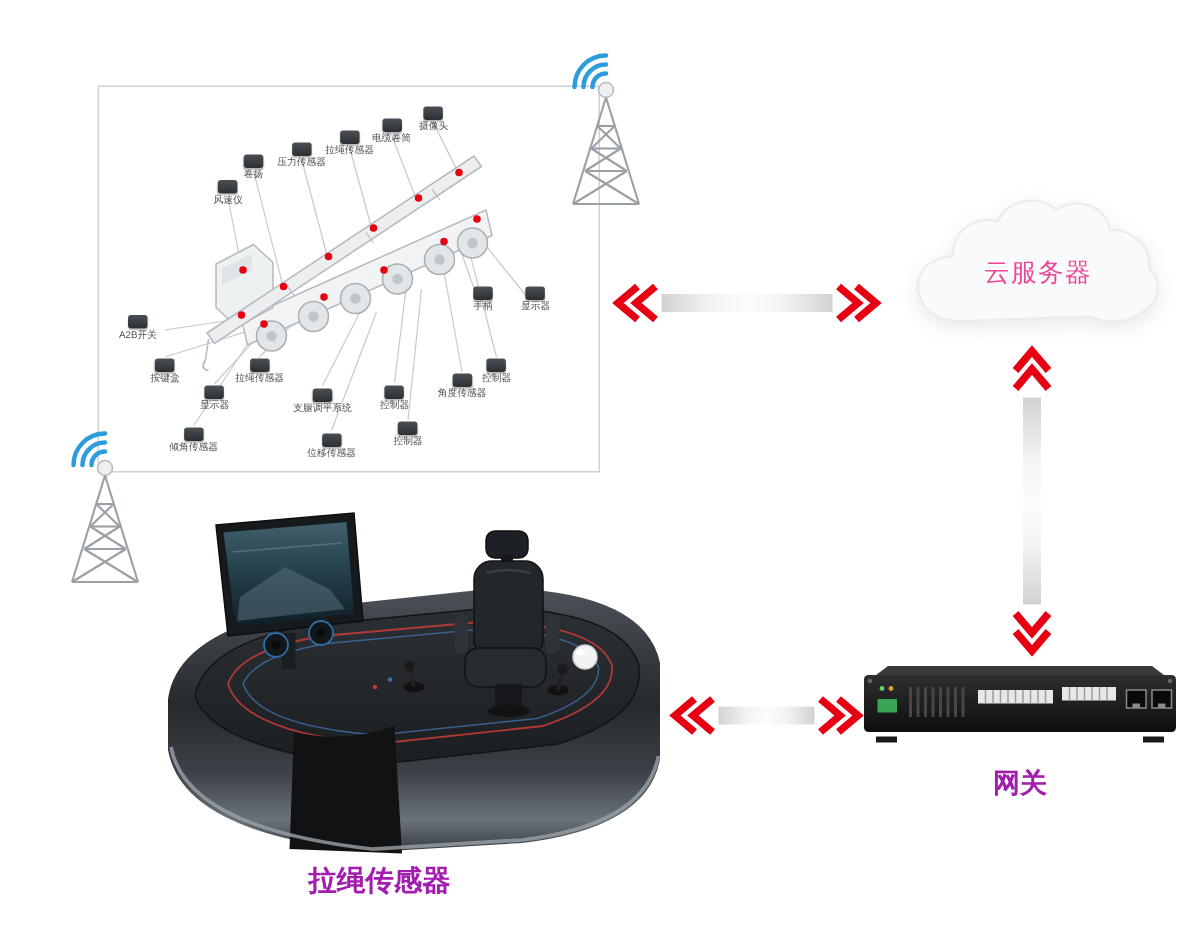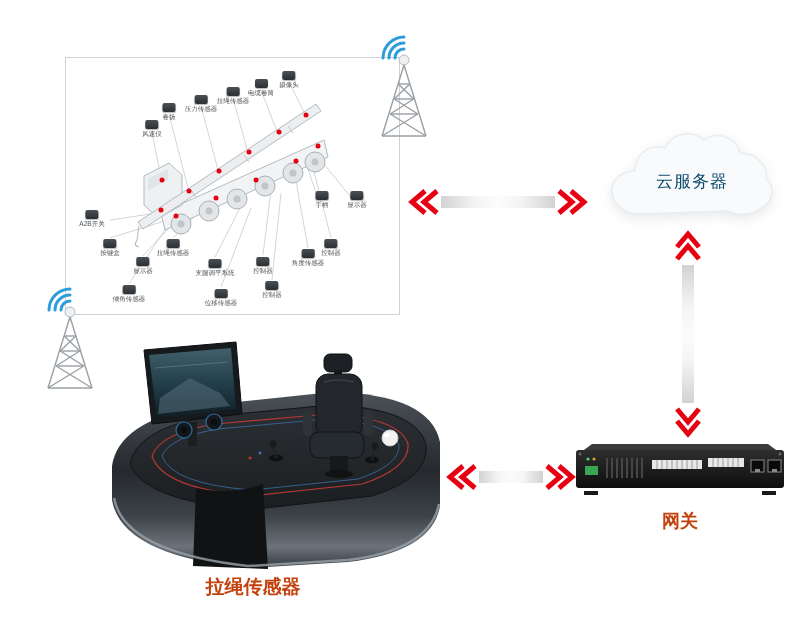--- a/index.html
+++ b/index.html
@@ -9,22 +9,22 @@
 
   
   .sensor-panel { left:65px; top:57px; width:335px; height:258px; border:1px solid #cdd2d6; background:#fff; }
   .truck-svg { position:absolute; left:0; top:0; z-index:1; }
   .comp { position:absolute; transform:translateX(-50%); display:flex; flex-direction:column; align-items:center; gap:2px; z-index:3; }
   .comp-icon { width:13px; height:9px; background:linear-gradient(#4a5055,#2b2f33); border-radius:2px; box-shadow:0 1px 1px rgba(0,0,0,.28); }
   .comp-label { font-size:6.5px; color:#4d4f52; white-space:nowrap; line-height:1; }
 
   
   .cloud-wrap { left:602px; top:122px; width:180px; height:110px; }
-  .cloud-label { position:absolute; left:0; top:44%; width:100%; text-align:center; font-size:17px; color:#0c4a6e; letter-spacing:1px; }
-  .node-label { font-weight:bold; font-size:18px; color:#c2410c; text-align:center; }
+  .cloud-label { position:absolute; left:0; top:44%; width:100%; text-align:center; font-size:17px; color:#ec4899; letter-spacing:1px; }
+  .node-label { font-weight:bold; font-size:18px; color:#a21caf; text-align:center; }
   .gateway-wrap { left:570px; top:440px; width:220px; }
   .gateway-label { margin-top:3px; }
   .console-wrap { left:100px; top:338px; width:350px; height:235px; }
   .console-label { left:153px; top:574px; width:200px; font-size:19px; }
 
   .tower1 { left:352px; top:30px; }
   .tower2 { left:18px; top:282px; }
 
   .conn-h1 { left:403px; top:188px; }
   .conn-v  { left:674px; top:225px; }

